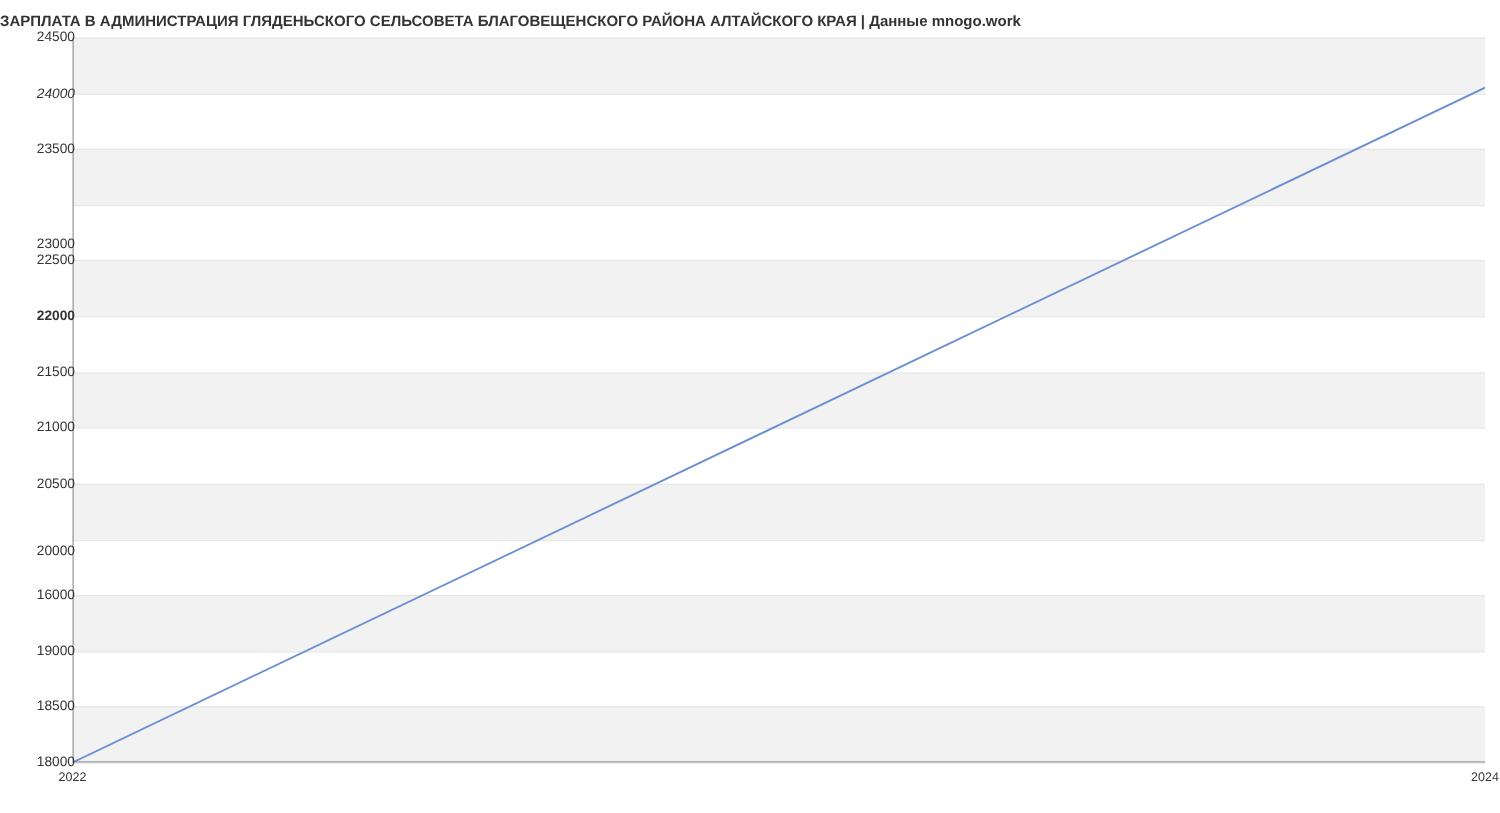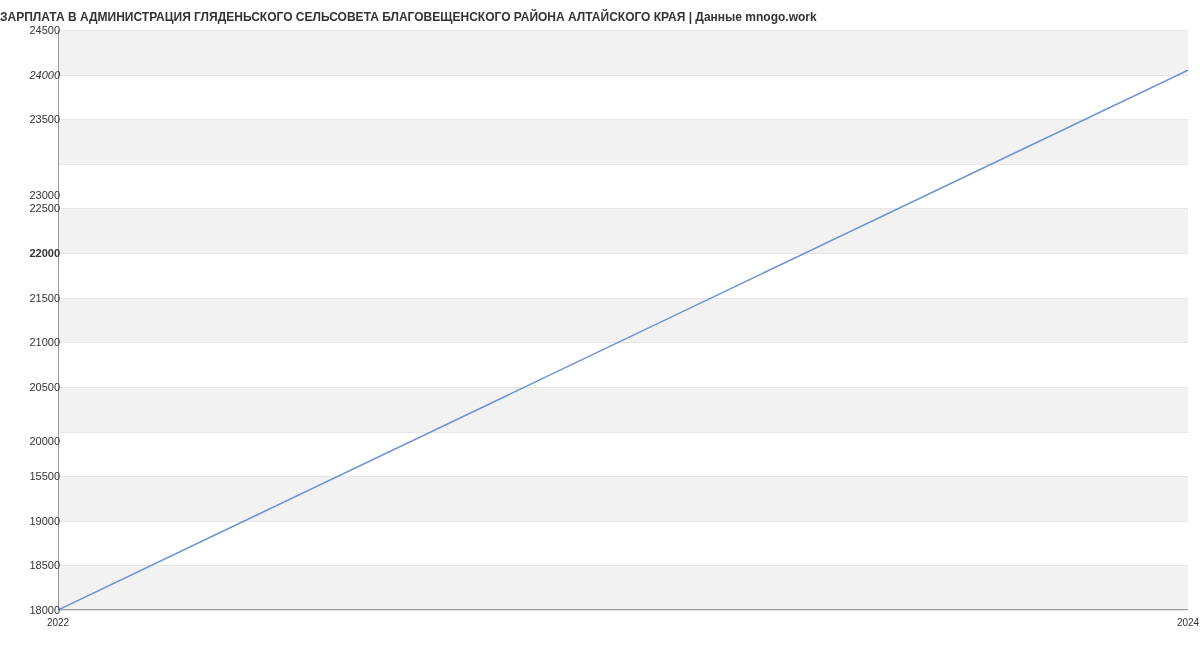--- a/index.html
+++ b/index.html
@@ -107,21 +107,21 @@
       <div class="axis-line" style="left: 0px; top: 0px; width: 1px; height: 100%;"></div>
     </div>
   <svg class="data-line" id="line-svg" preserveAspectRatio="none" viewBox="0 0 1130 580">
       <path d="M0,580 L1130,40.15384615384619 " stroke="#6b8fd4" stroke-width="1.5" fill="none"></path>
     </svg>
 </div>
 
 <div class="y-tick" style="top: 610px;">18000</div>
 <div class="y-tick" style="top: 565.385px;">18500</div>
 <div class="y-tick" style="top: 520.769px;">19000</div>
-<div class="y-tick" style="top: 476.154px;">15500</div>
+<div class="y-tick" style="top: 476.154px;">16000</div>
 <div class="y-tick" style="top: 441px;">20000</div>
 <div class="y-tick" style="top: 386.923px;">20500</div>
 <div class="y-tick" style="top: 342.308px;">21000</div>
 <div class="y-tick" style="top: 297.692px;">21500</div>
 <div class="y-tick" style="top: 253.077px; font-weight: bold;">22000</div>
 <div class="y-tick" style="top: 208.462px;">22500</div>
 <div class="y-tick" style="top: 167px; margin-top: 28px;">23000</div>
 <div class="y-tick" style="top: 119.231px;">23500</div>
 <div class="y-tick" style="top: 74.6154px; font-style: italic;">24000</div>
 <div class="y-tick" style="top: 30px;">24500</div>

